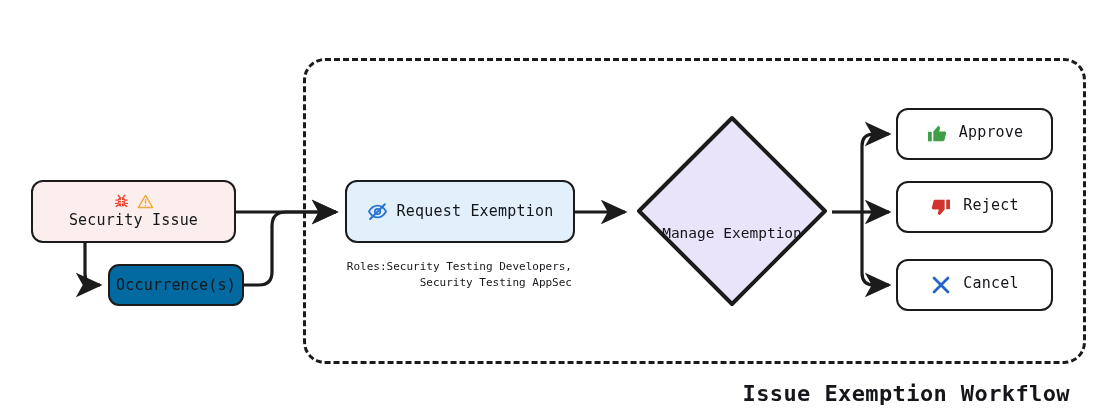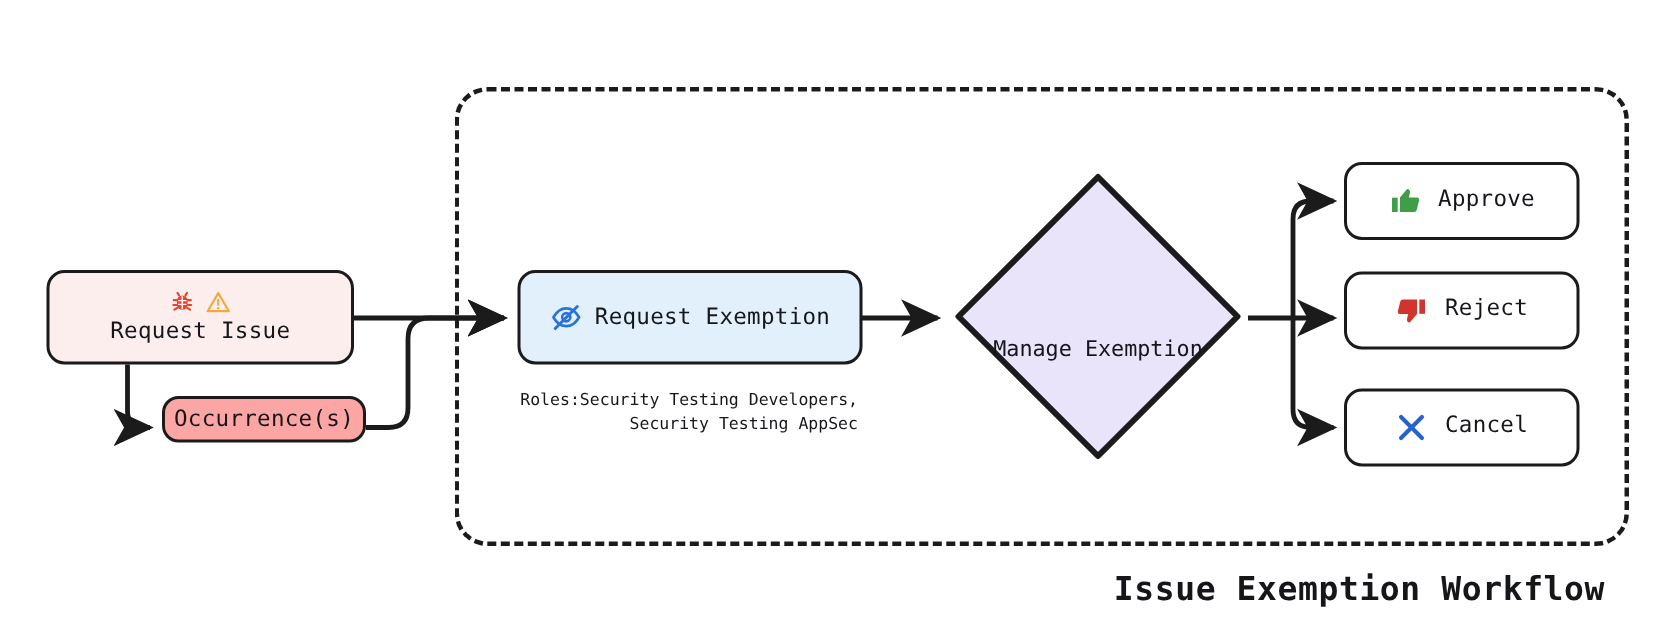--- a/index.html
+++ b/index.html
@@ -27,21 +27,21 @@
     color:#15161a;
     font-family:"DejaVu Sans Mono", monospace;
     z-index:3;
   }
   .node .label{font-size:15px;letter-spacing:.2px;line-height:1.25;white-space:nowrap;}
   .iconrow{display:flex;align-items:center;justify-content:center;gap:7px;}
 
   
   #security-issue{left:31px;top:180px;width:205px;height:63px;background:#fdeeee;}
   #security-issue .iconrow{margin-bottom:1px;}
-  #occurrences{left:108px;top:264px;width:136px;height:31px;background:#fca5a5;border-radius:11px;}
+  #occurrences{left:108px;top:264px;width:136px;height:42px;background:#0369a1;border-radius:11px;}
 
   #request-exemption{left:345px;top:180px;width:230px;height:63px;background:#e2f0fb;}
   #request-exemption .inner{display:flex;align-items:center;gap:9px;}
 
   #approve{left:896px;top:108px;width:157px;height:52px;background:#ffffff;}
   #reject{left:896px;top:181px;width:157px;height:52px;background:#ffffff;}
   #cancel{left:896px;top:259px;width:157px;height:52px;background:#ffffff;}
   .outcome .inner{display:flex;align-items:flex-start;gap:11px;}
 
   
@@ -134,21 +134,21 @@
         <rect x="7" y="5.6" width="10" height="13.4" rx="5" fill="#e8442c"></rect>
         <path d="M12 6.4 V18.6" stroke="#fdeeee" stroke-width="1.5"></path>
         <path d="M8 10.5 H16 M8 14 H16" stroke="#fdeeee" stroke-width="1.3"></path>
       </svg>
       <svg width="17" height="17" viewBox="0 0 24 24">
         <path d="M12 3.4 L22 20.4 H2 Z" fill="none" stroke="#f0a93c" stroke-width="2" stroke-linejoin="round"></path>
         <path d="M12 9.6 V14.6" stroke="#f0a93c" stroke-width="2" stroke-linecap="round"></path>
         <circle cx="12" cy="17.6" r="1.15" fill="#f0a93c"></circle>
       </svg>
     </div>
-    <div class="label">Request Issue</div>
+    <div class="label">Security Issue</div>
   </div>
 
   <div class="node" id="occurrences">
     <div class="label">Occurrence(s)</div>
   </div>
 
   <div class="node" id="request-exemption">
     <div class="inner">
       <svg width="21" height="21" viewBox="0 0 24 24">
         <path d="M2.2 12 C4.8 7.4 8.3 5.2 12 5.2 C15.7 5.2 19.2 7.4 21.8 12 C19.2 16.6 15.7 18.8 12 18.8 C8.3 18.8 4.8 16.6 2.2 12 Z" fill="none" stroke="#2a74d8" stroke-width="2" stroke-linejoin="round"></path>

